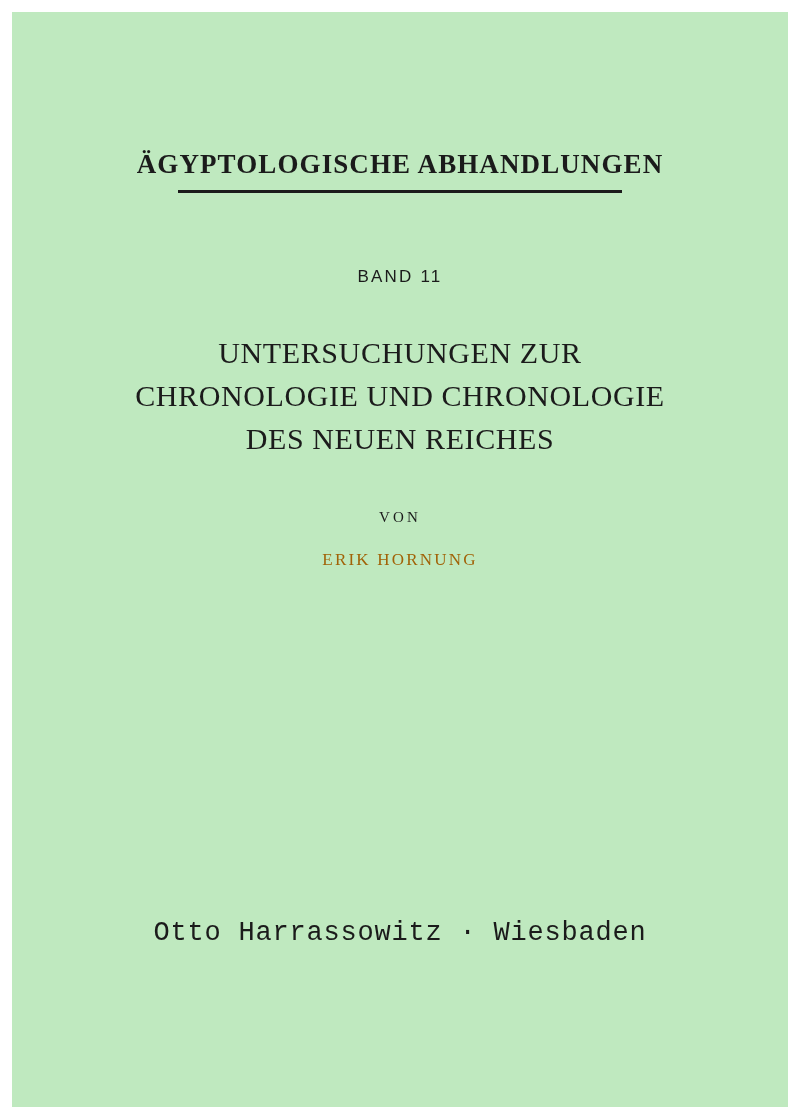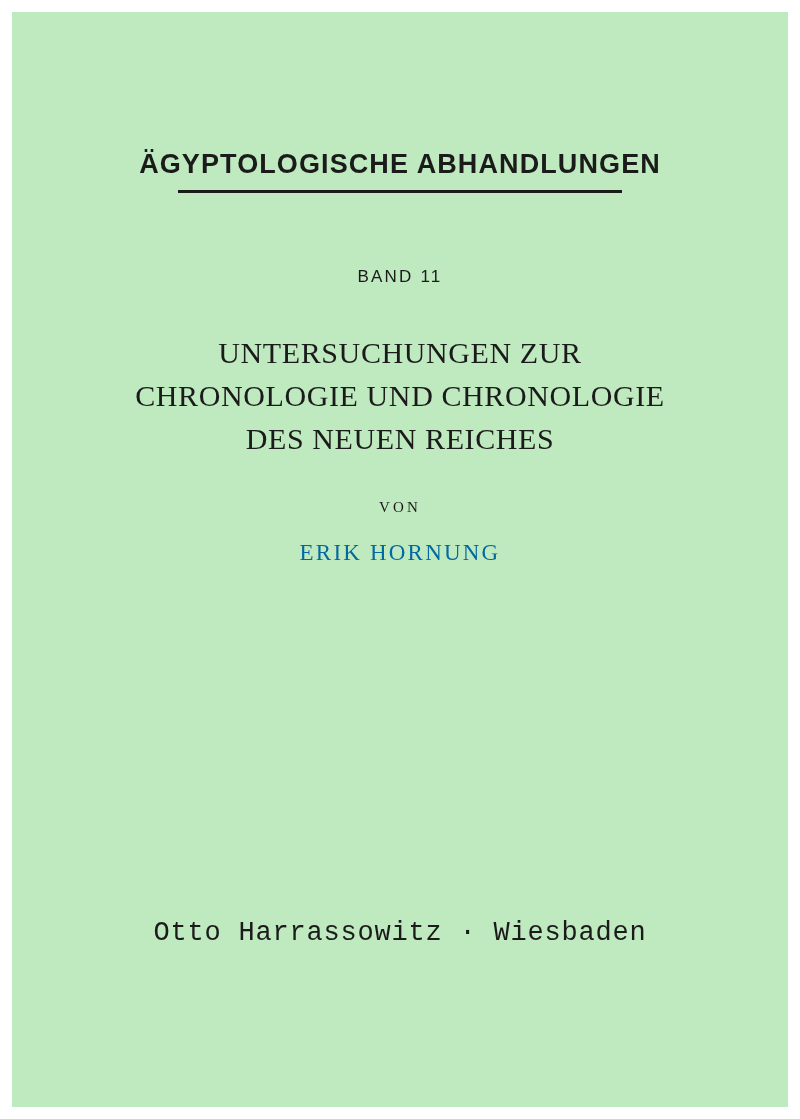--- a/index.html
+++ b/index.html
@@ -44,21 +44,21 @@
     align-items: center;
   }
 
   .series-block {
     margin-top: 136px;
     width: 100%;
     text-align: center;
   }
 
   .series-title {
-    font-family: Liberation Sans, sans-serif;
+    font-family: Liberation Serif, serif;
     font-weight: bold;
     font-size: 27px;
     letter-spacing: 1.1px;
     color: #1b1b1b;
     line-height: 1.2;
   }
 
   .series-rule {
     width: 444px;
     height: 3px;
@@ -85,34 +85,34 @@
     line-height: 1.43;
     color: #1b1b1b;
   }
 
   .book-title .line {
     display: block;
     white-space: nowrap;
   }
 
   .byline {
-    margin-top: 38px;
+    margin-top: 48px;
     font-family: "Liberation Serif", serif;
     font-size: 15px;
     letter-spacing: 3.2px;
     color: #1b1b1b;
     text-align: center;
   }
 
   .author {
     margin-top: 24px;
     font-family: "Liberation Serif", serif;
-    font-size: 23px;
+    font-size: 17px;
     letter-spacing: 2.2px;
-    color: #0369a1;
+    color: #a16207;
     text-align: center;
   }
 
   .publisher {
     position: absolute;
     left: 0;
     right: 0;
     top: 906px;
     text-align: center;
     font-family: Liberation Mono, monospace;

